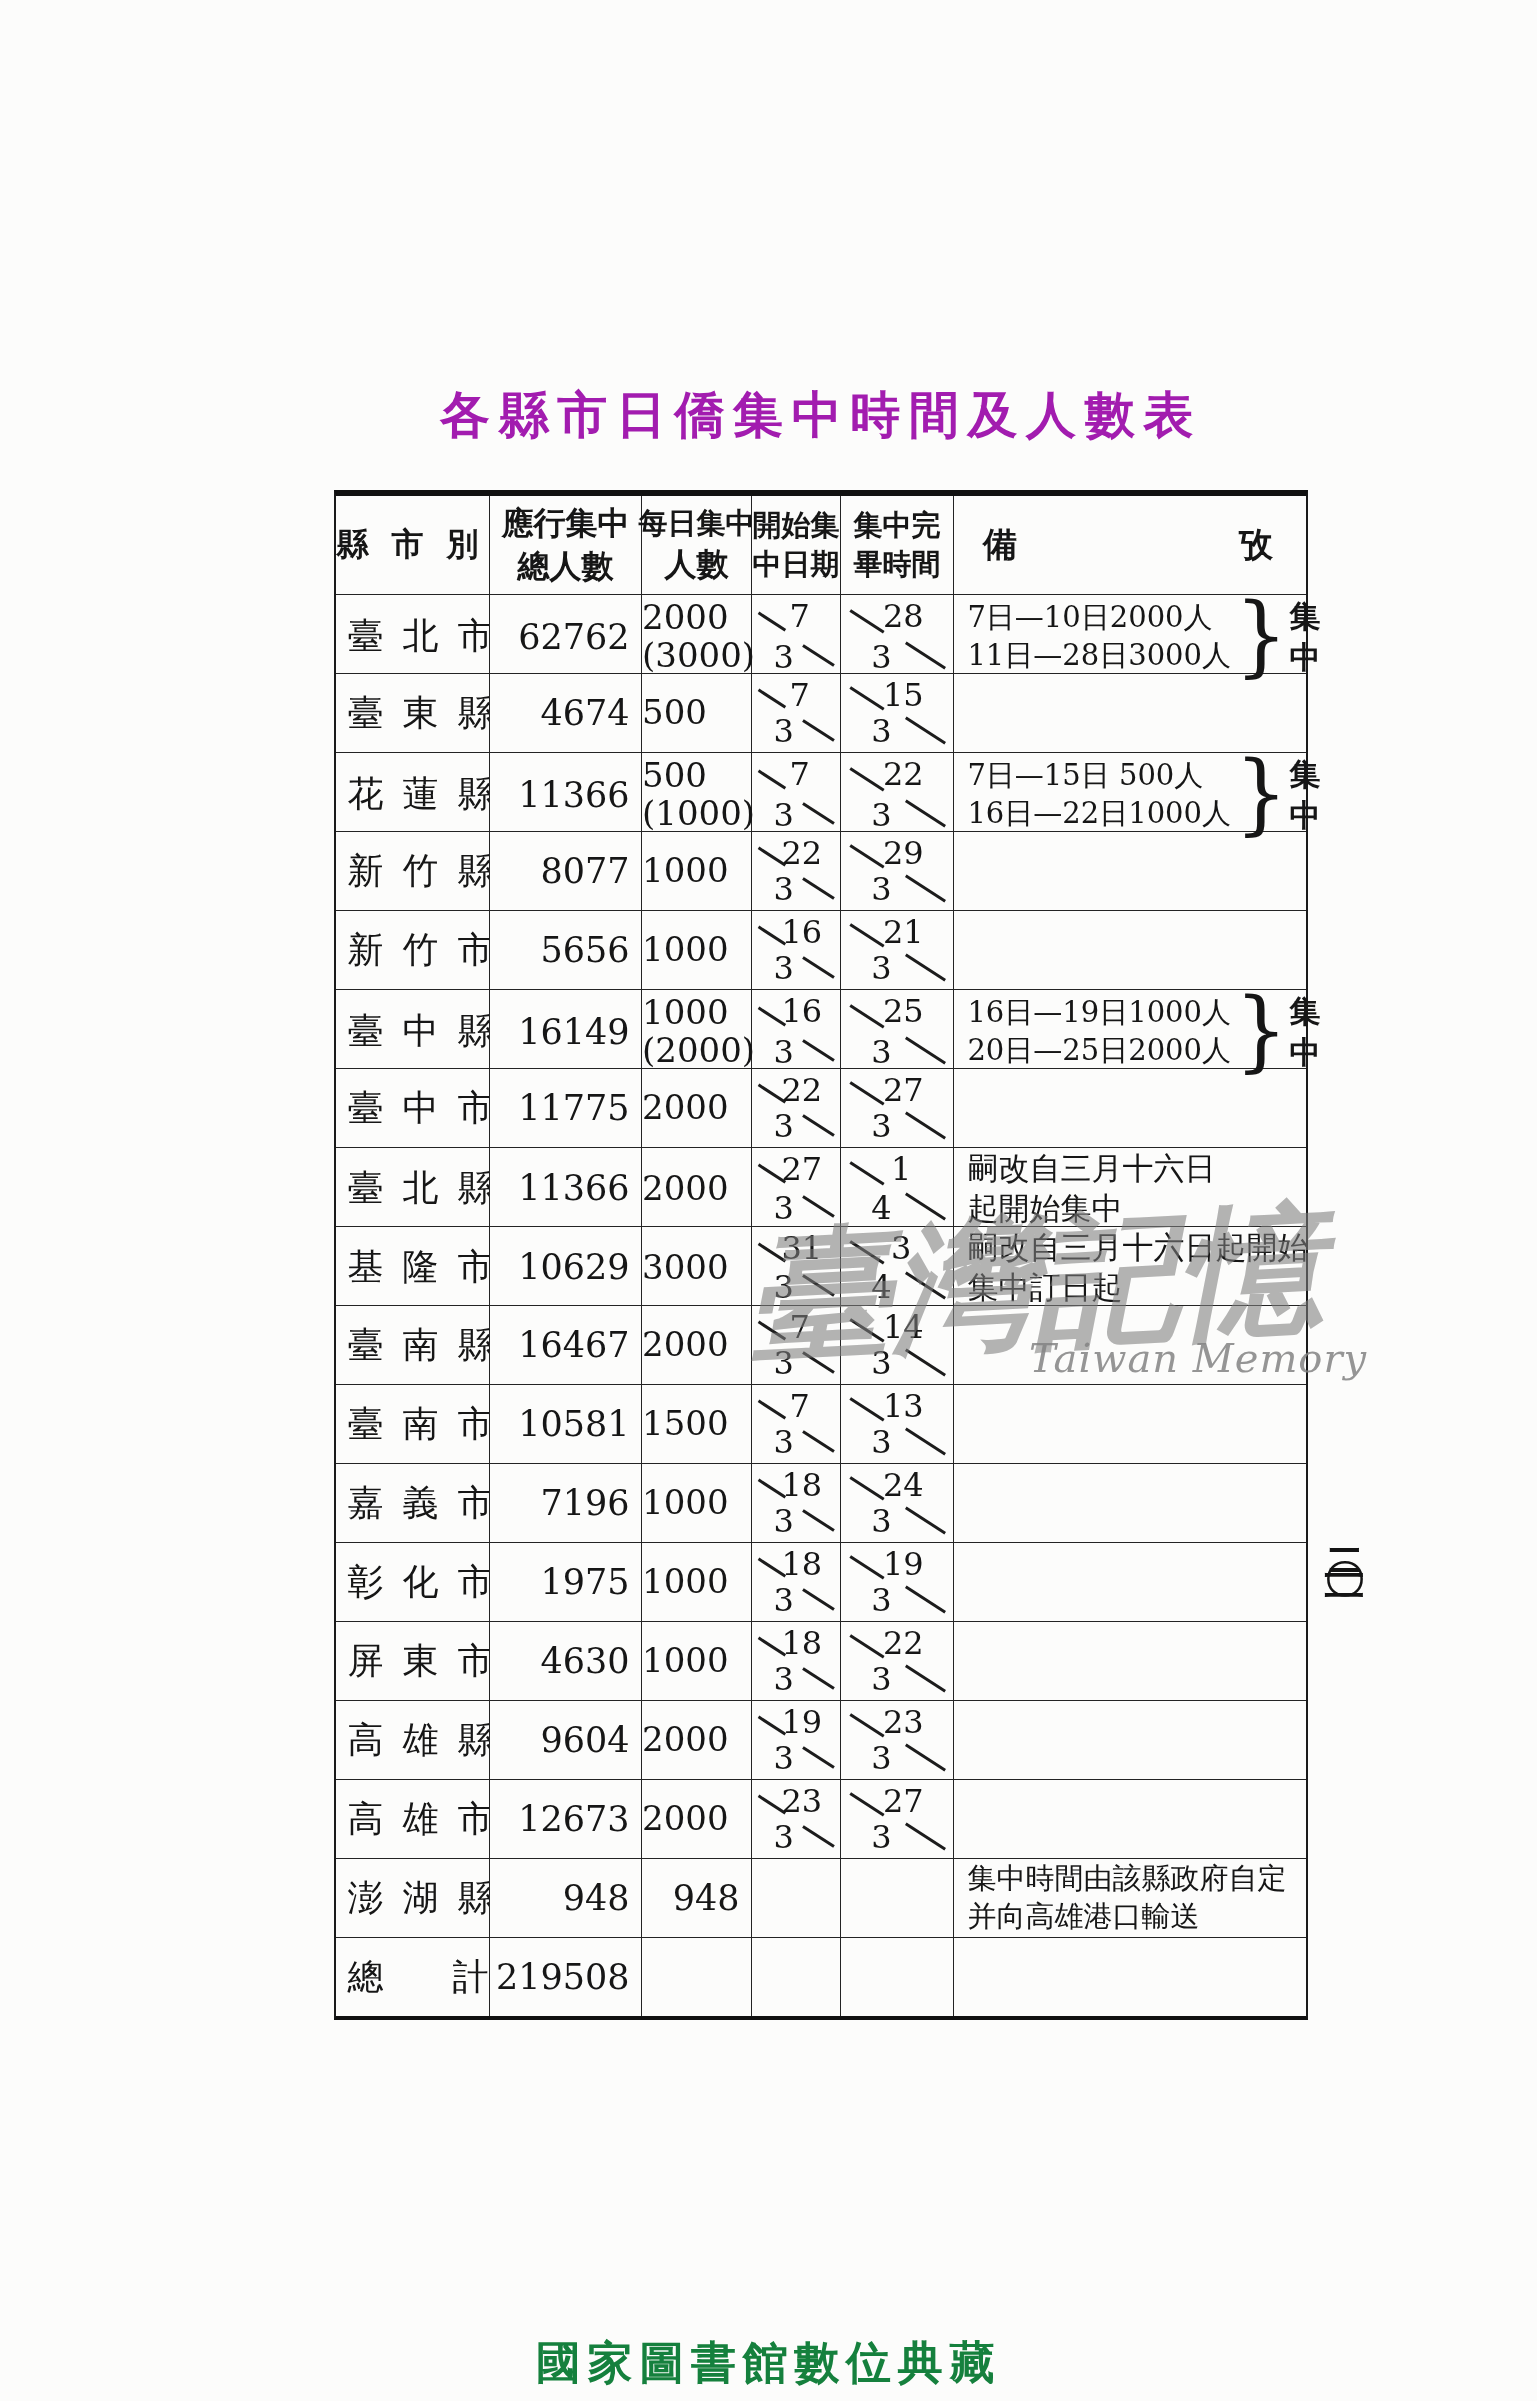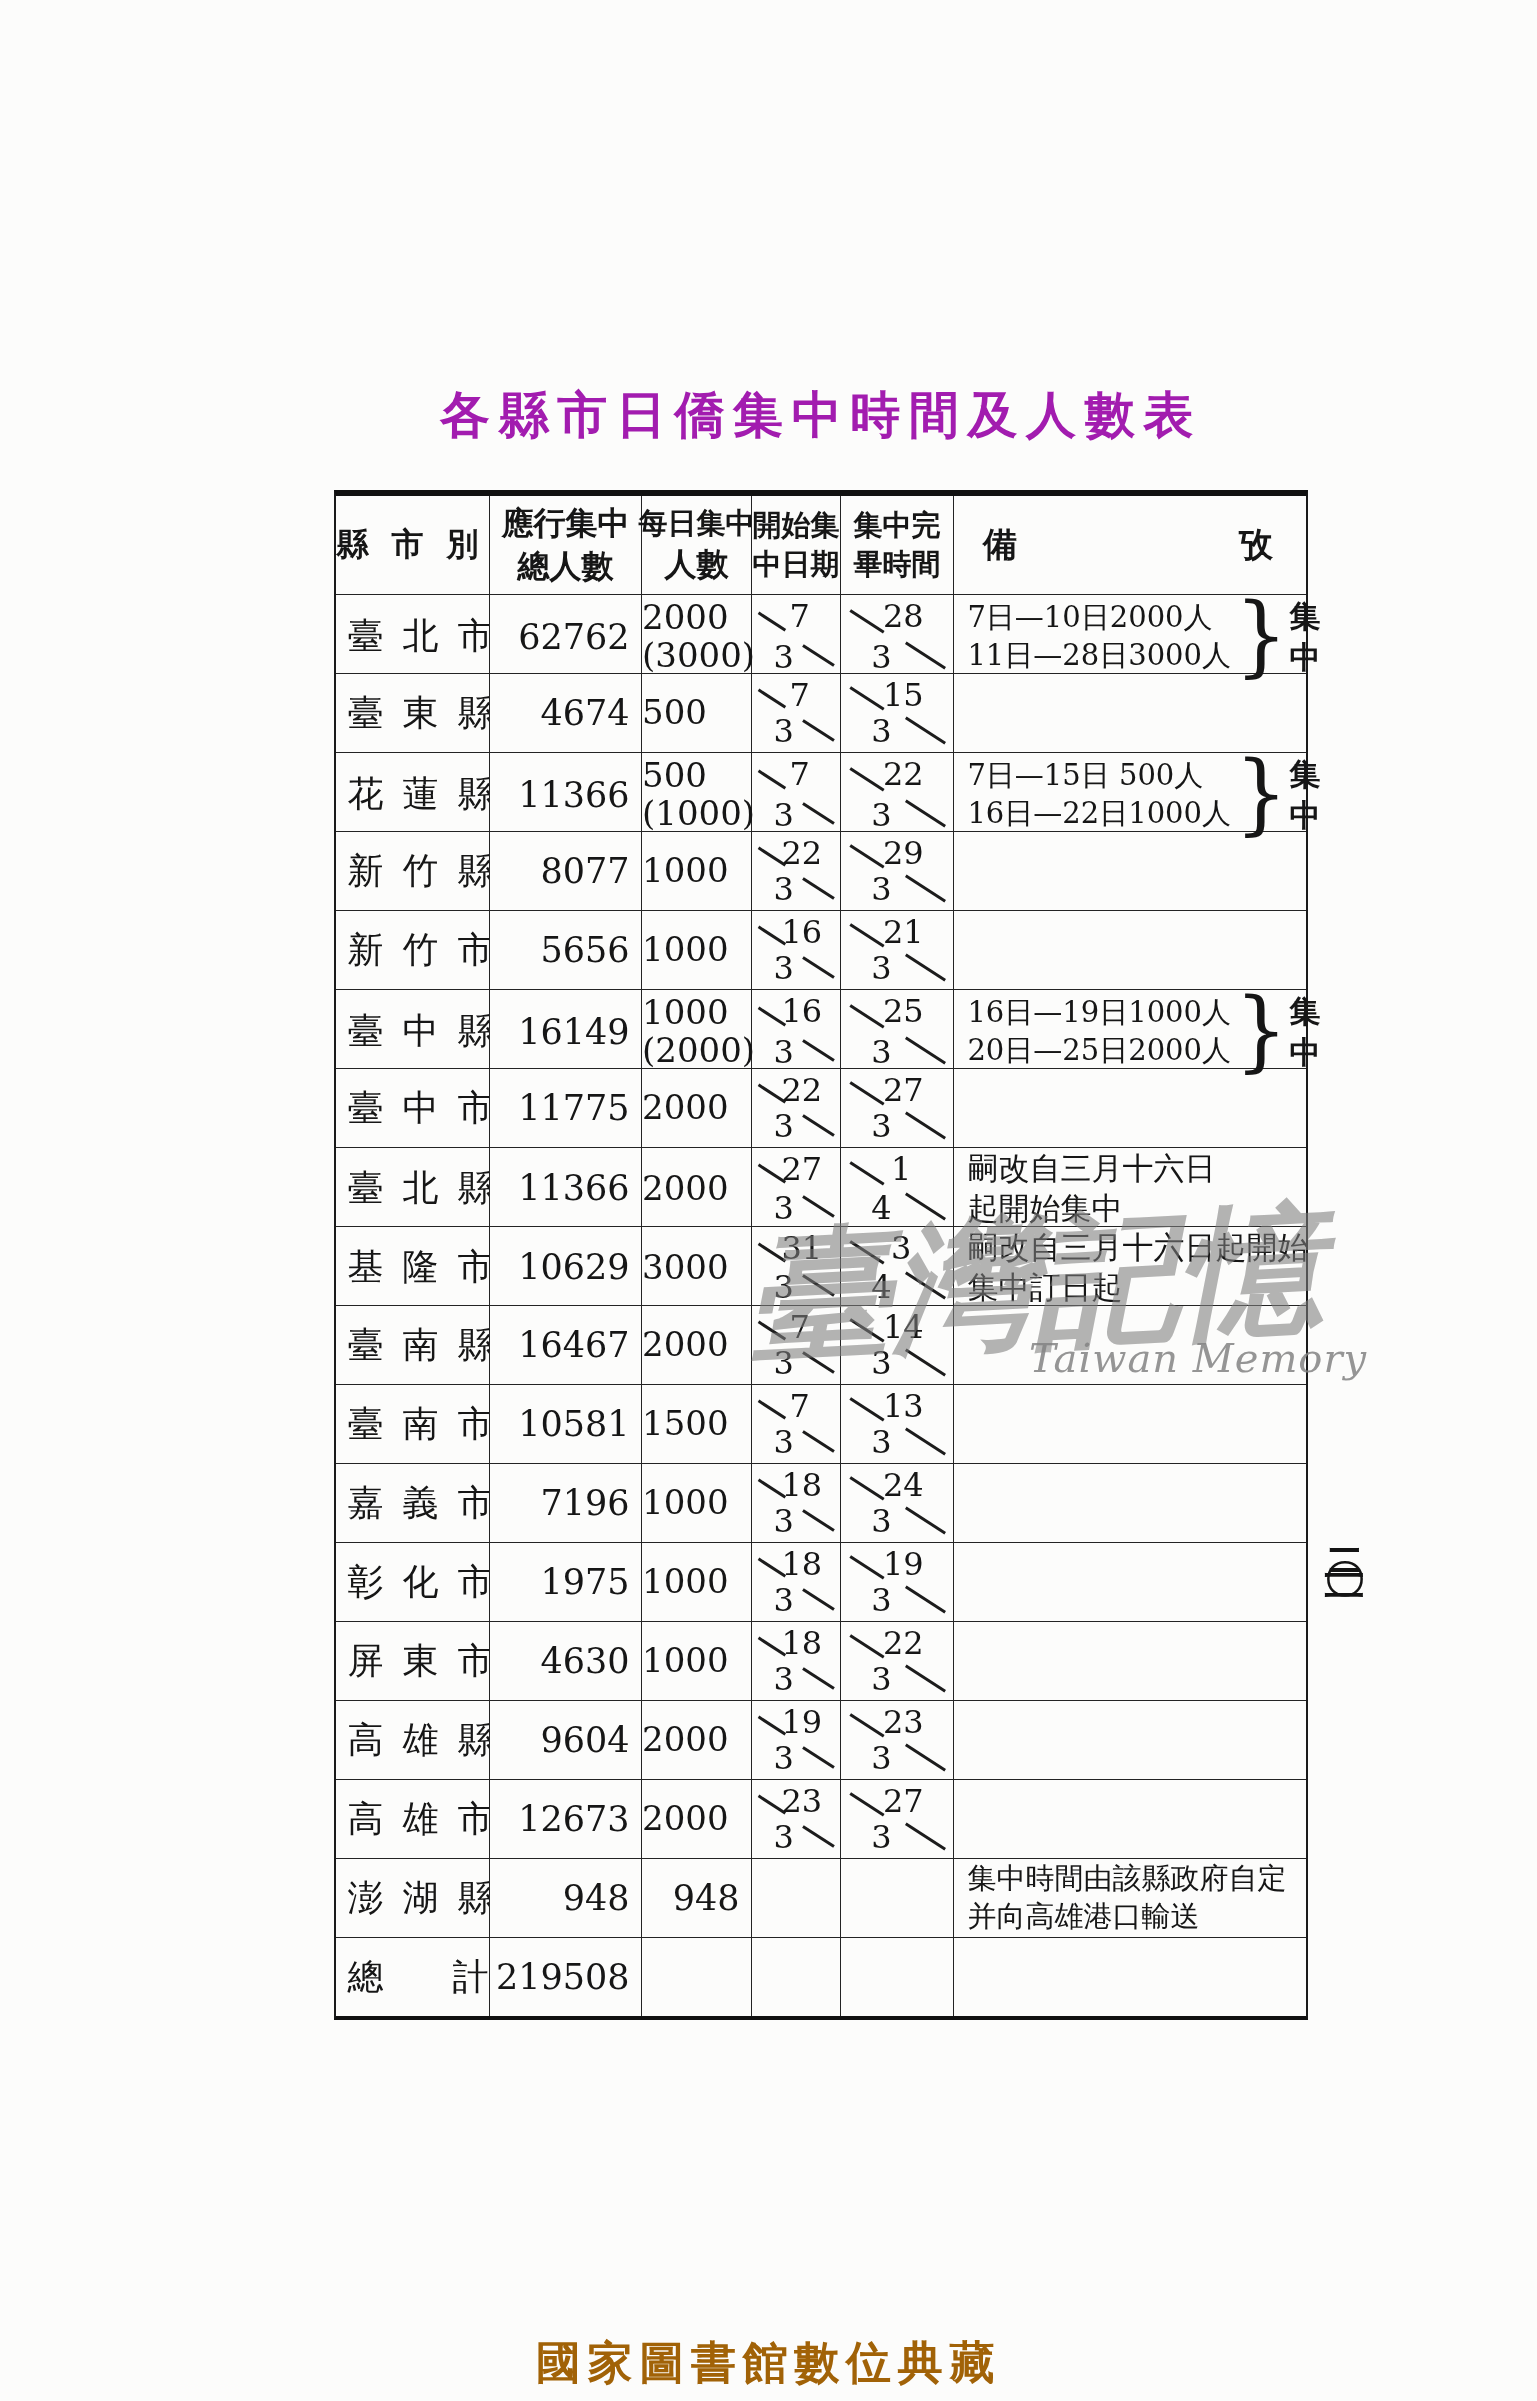--- a/index.html
+++ b/index.html
@@ -75,21 +75,21 @@
   }
   
   .page-num{
     position:absolute;left:1318px;top:1520px;
     writing-mode:vertical-rl;text-orientation:upright;
     font-size:40px;letter-spacing:9.6px;color:#141414;font-weight:600;
   }
   
   .footer{
     position:absolute;left:0;top:2333px;width:100%;text-align:center;
-    font-size:45px;color:#a16207;letter-spacing:6.7px;
+    font-size:45px;color:#15803d;letter-spacing:6.7px;
     font-family:"DejaVu Sans","Liberation Sans",sans-serif;font-weight:600;
   }
 </style>
 </head>
 <body>
 
 <div class="doc-title">各縣市日僑集中時間及人數表</div>
 
 <div class="dtable">
 

